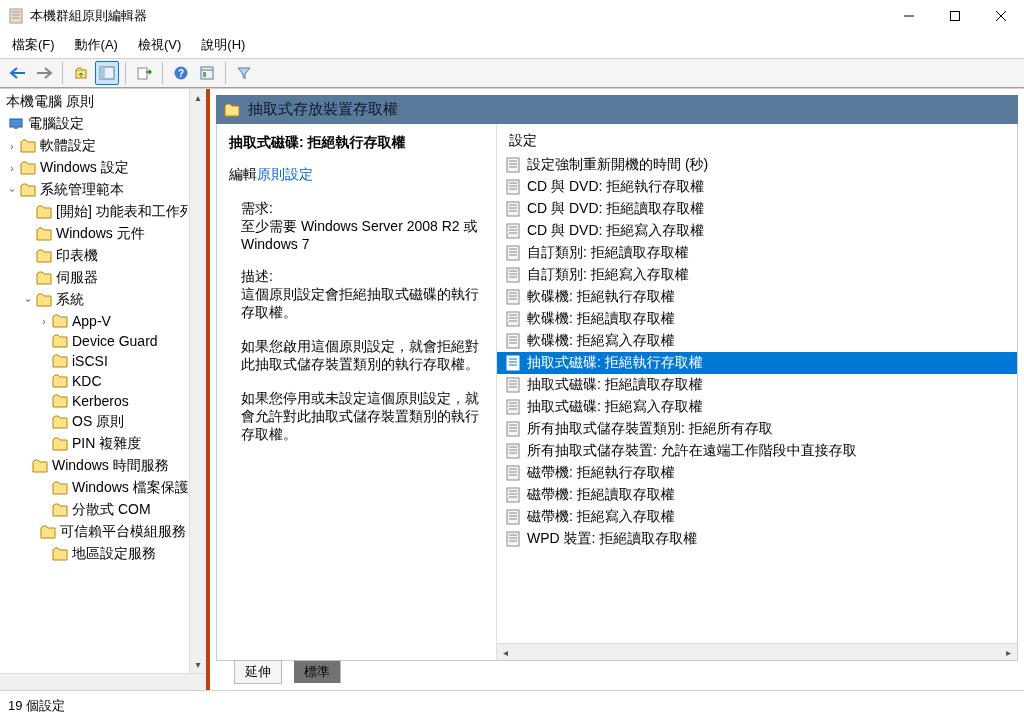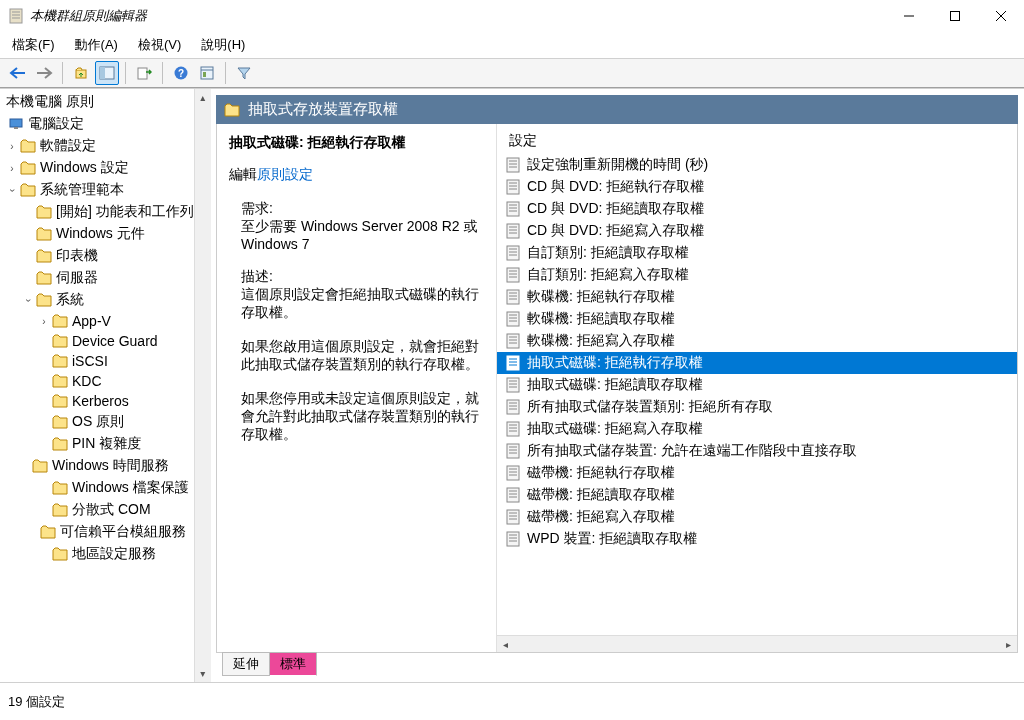--- a/index.html
+++ b/index.html
@@ -1,64 +1,64 @@
 <!DOCTYPE html>
 <html><head>
 <meta charset="utf-8">
 <style>
 * { box-sizing: border-box; margin: 0; padding: 0; font-family: "Microsoft JhengHei", "Segoe UI", sans-serif; }
 body { width: 1024px; height: 720px; background: #fff; display: flex; flex-direction: column; overflow: hidden; font-size: 14px; }
 
 .titlebar { height: 32px; display: flex; align-items: center; padding-left: 8px; border-bottom: 1px solid transparent; }
 .titlebar-icon { width: 16px; height: 16px; margin-right: 6px; }
-.titlebar-text { flex: 1; font-size: 13px; font-style: italic; }
+.titlebar-text { flex: 1; font-size: 13px; }
 .win-controls { display: flex; }
 .win-btn { width: 46px; height: 32px; display: flex; align-items: center; justify-content: center; cursor: pointer; }
 
 .menubar { height: 26px; display: flex; align-items: center; padding: 0 2px; font-size: 13px; }
 .menubar span { padding: 2px 10px; cursor: pointer; }
 
 .toolbar { height: 30px; display: flex; align-items: center; padding: 0 6px; border-top: 1px solid #d0d0d0; border-bottom: 1px solid #a0a0a0; background: #f5f5f5; gap: 2px; }
 .tool-btn { width: 24px; height: 24px; display: flex; align-items: center; justify-content: center; cursor: pointer; border-radius: 2px; }
 .tool-btn.selected { background: #cce4f7; border: 1px solid #0078d4; }
 .tool-sep { width: 1px; height: 22px; background: #c0c0c0; margin: 0 4px; }
 
 .content { flex: 1; display: flex; min-height: 0; border-top: 1px solid #d0d0d0; }
-.tree-pane { width: 210px; border-right: 2px solid #c2410c; display: flex; flex-direction: row; }
+.tree-pane { width: 210px; border-right: 4px solid #c2410c; display: flex; flex-direction: column; }
 .tree-scroll { flex: 1; overflow: auto; padding: 2px 0; }
 .tree-header { padding: 2px 6px; font-size: 14px; }
 .tree-node { display: flex; align-items: center; padding: 2px 0; white-space: nowrap; cursor: pointer; }
 .expander { width: 16px; text-align: center; font-size: 10px; color: #555; }
 .folder-icon { width: 16px; height: 14px; margin-right: 4px; flex-shrink: 0; }
 .hscroll { height: 17px; background: #f0f0f0; border-top: 1px solid #ddd; }
 
 .detail-pane { flex: 1; display: flex; flex-direction: column; background: #fff; margin: 6px; min-width: 0; }
-.detail-header { background: #5a7a9b; color: #ffffff; padding: 5px 8px; display: flex; align-items: center; font-size: 15px; }
+.detail-header { background: #5a7a9b; color: #0f172a; padding: 5px 8px; display: flex; align-items: center; font-size: 15px; }
 .detail-body { flex: 1; display: flex; min-height: 0; border: 1px solid #ccc; border-top: none; }
 .desc-col { width: 280px; padding: 10px 12px; font-size: 14px; border-right: 1px solid #e0e0e0; overflow: auto; }
 .desc-title { font-weight: bold; margin-bottom: 14px; }
 .desc-edit { margin-bottom: 16px; }
 .desc-link { color: #0066cc; cursor: pointer; }
 .desc-sec { margin-bottom: 16px; margin-left: 12px; }
 
 .list-col { flex: 1; display: flex; flex-direction: column; min-width: 0; }
 .list-header { padding: 8px 12px 4px; font-size: 14px; }
 .list-scroll { flex: 1; overflow: auto; }
 .list-item { display: flex; align-items: center; padding: 2px 8px; font-size: 14px; cursor: pointer; white-space: nowrap; }
 .list-item.selected { background: #0078d4; color: #fff; }
 .setting-icon { width: 16px; height: 16px; margin-right: 6px; flex-shrink: 0; }
 .hscroll2 { height: 17px; background: #f0f0f0; border-top: 1px solid #ddd; display:flex; justify-content: space-between; align-items:center; }
 .scr-btn { width:17px; height:17px; display:flex; align-items:center; justify-content:center; font-size:10px; color:#555; }
 
 .tabs { display: flex; padding: 0 6px; margin-top: -1px; }
-.tab { border: 1px solid #bbb; padding: 2px 10px; font-size: 13px; background: #f5f5f5; cursor: pointer; }
+.tab { border: 1px solid #bbb; padding: 2px 10px; font-size: 13px; background: #f5f5f5; cursor: pointer; margin-left: 12px; }
 .tab:not(:first-child) { border-left: none; }
-.tab.active { background: #ec4899; border-bottom-color: #fff; }
-
-.statusbar { height: 38px; border-top: 1px solid #d0d0d0; padding: 8px 8px; font-size: 13px; display: flex; align-items: center; }
+.tab.active { background: #737373; border-bottom-color: #fff; }
+
+.statusbar { height: 30px; border-top: 1px solid #d0d0d0; padding: 8px 8px; font-size: 13px; display: flex; align-items: center; }
 
 .vscroll-tree { width: 17px; background:#f0f0f0; border-left:1px solid #ddd; display: flex; flex-direction: column; align-items:center; }
 .tree-wrap { display: flex; flex:1; min-height:0; }
 </style>
 </head>
 <body>
 
 <div class="titlebar">
   <svg class="titlebar-icon" viewBox="0 0 16 16">
       <rect x="2" y="1" width="12" height="14" fill="#e8e0c8" stroke="#999"></rect>
@@ -423,30 +423,30 @@
               </svg>
               <span>抽取式磁碟: 拒絕讀取存取權</span>
             </div>
             <div class="list-item">
               <svg class="setting-icon" viewBox="0 0 16 16">
                 <rect x="2" y="1" width="12" height="14" fill="#f5f5f5" stroke="#888"></rect>
                 <line x1="4" y1="4" x2="12" y2="4" stroke="#888"></line>
                 <line x1="4" y1="7" x2="12" y2="7" stroke="#888"></line>
                 <line x1="4" y1="10" x2="12" y2="10" stroke="#888"></line>
               </svg>
+              <span>抽取式磁碟: 拒絕寫入存取權</span>
+            </div>
+            <div class="list-item">
+              <svg class="setting-icon" viewBox="0 0 16 16">
+                <rect x="2" y="1" width="12" height="14" fill="#f5f5f5" stroke="#888"></rect>
+                <line x1="4" y1="4" x2="12" y2="4" stroke="#888"></line>
+                <line x1="4" y1="7" x2="12" y2="7" stroke="#888"></line>
+                <line x1="4" y1="10" x2="12" y2="10" stroke="#888"></line>
+              </svg>
               <span>所有抽取式儲存裝置類別: 拒絕所有存取</span>
-            </div>
-            <div class="list-item">
-              <svg class="setting-icon" viewBox="0 0 16 16">
-                <rect x="2" y="1" width="12" height="14" fill="#f5f5f5" stroke="#888"></rect>
-                <line x1="4" y1="4" x2="12" y2="4" stroke="#888"></line>
-                <line x1="4" y1="7" x2="12" y2="7" stroke="#888"></line>
-                <line x1="4" y1="10" x2="12" y2="10" stroke="#888"></line>
-              </svg>
-              <span>抽取式磁碟: 拒絕寫入存取權</span>
             </div>
             <div class="list-item">
               <svg class="setting-icon" viewBox="0 0 16 16">
                 <rect x="2" y="1" width="12" height="14" fill="#f5f5f5" stroke="#888"></rect>
                 <line x1="4" y1="4" x2="12" y2="4" stroke="#888"></line>
                 <line x1="4" y1="7" x2="12" y2="7" stroke="#888"></line>
                 <line x1="4" y1="10" x2="12" y2="10" stroke="#888"></line>
               </svg>
               <span>所有抽取式儲存裝置: 允許在遠端工作階段中直接存取</span>
             </div>

